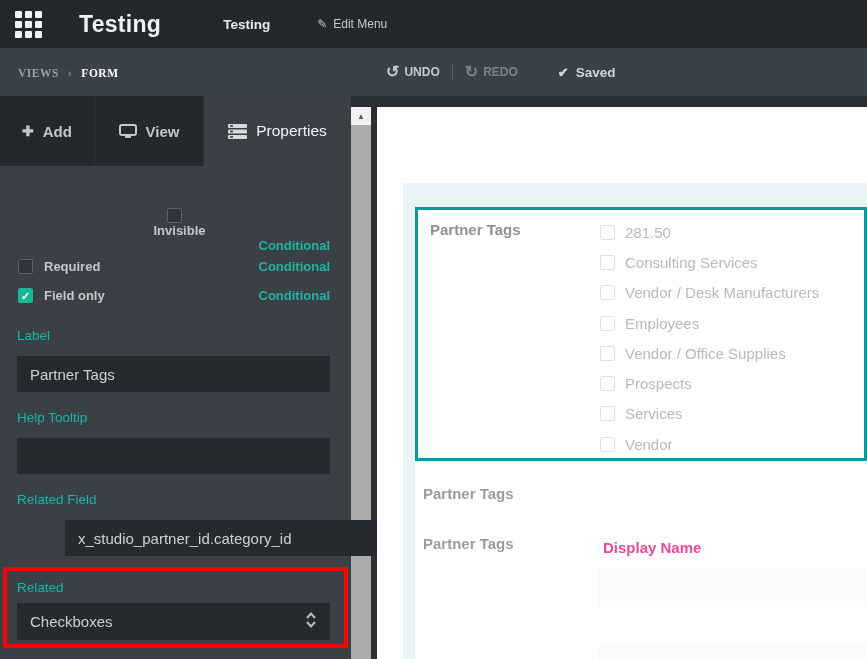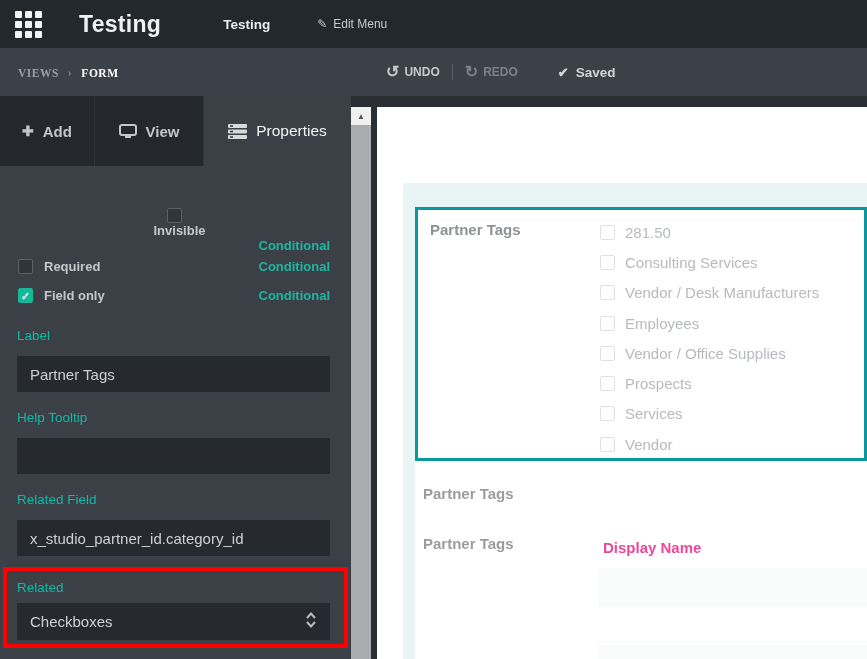--- a/index.html
+++ b/index.html
@@ -56,21 +56,21 @@
     line-height:14px; text-align:center; font-weight:bold; }
   .toggle-label { margin-left:11px; font-size:13px; font-weight:bold; color:#c4c8cb; }
   .cond-link { margin-left:auto; font-size:13px; font-weight:bold; color:#1fb5a0; cursor:pointer; }
 
   .fld-label { position:absolute; left:17px; font-size:13.5px; color:#14b8a6; }
   .fld-input { position:absolute; left:17px; width:313px; height:36px; background:#26292e;
     border:none; color:#ced1d4; font-size:15px; padding:0 13px;
     font-family:"Liberation Sans", sans-serif; }
   .l-label { top:232px; } .i-label { top:260px; }
   .l-help { top:314px; }  .i-help { top:342px; }
-  .l-rel { top:396px; }   .i-rel { top:424px; }
+  .l-rel { top:396px; }   .i-rel { top:424px;margin-left:48px; }
   .l-widget { top:484px; } 
   .widget-select { top:507px; height:37px; display:flex; align-items:center; cursor:pointer;
     position:absolute; left:17px; width:313px; background:#26292e; color:#ced1d4;
     font-size:15px; padding:0 13px; justify-content:space-between; }
   .updown { color:#b9bdc0; }
   .red-highlight { position:absolute; left:3px; top:471px; width:345px; height:81px;
     border:4px solid #ff0000; pointer-events:none; }
 
   
   .scroll-col { width:20px; flex:none; display:flex; flex-direction:column; }

